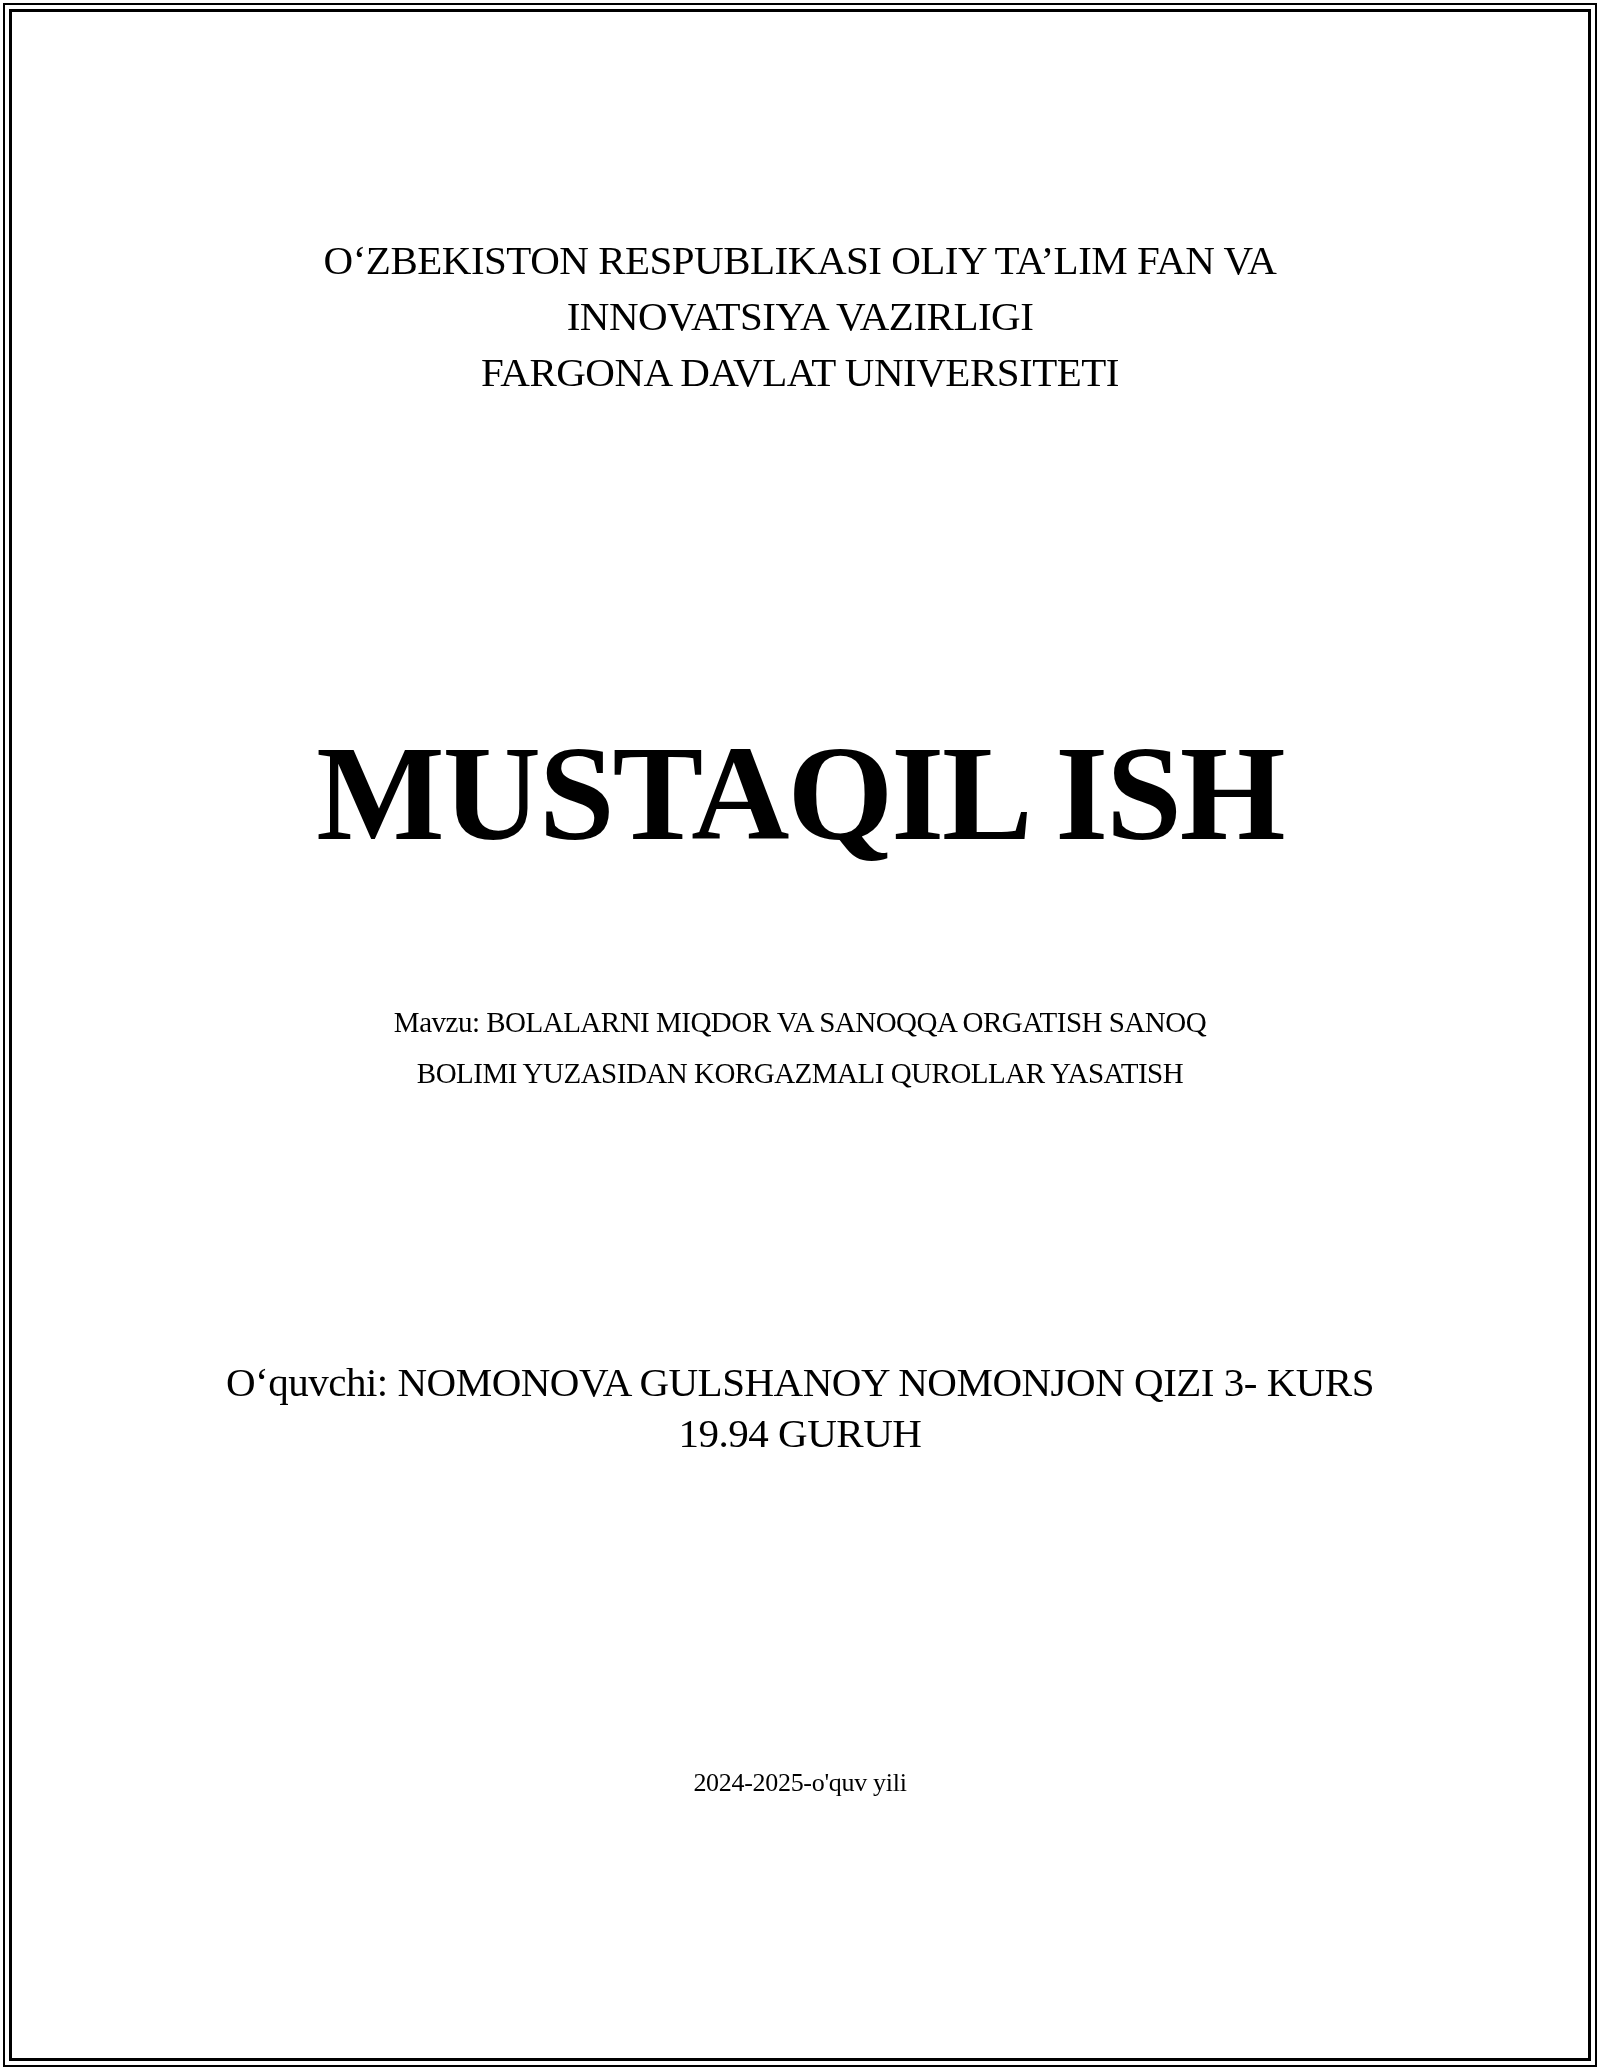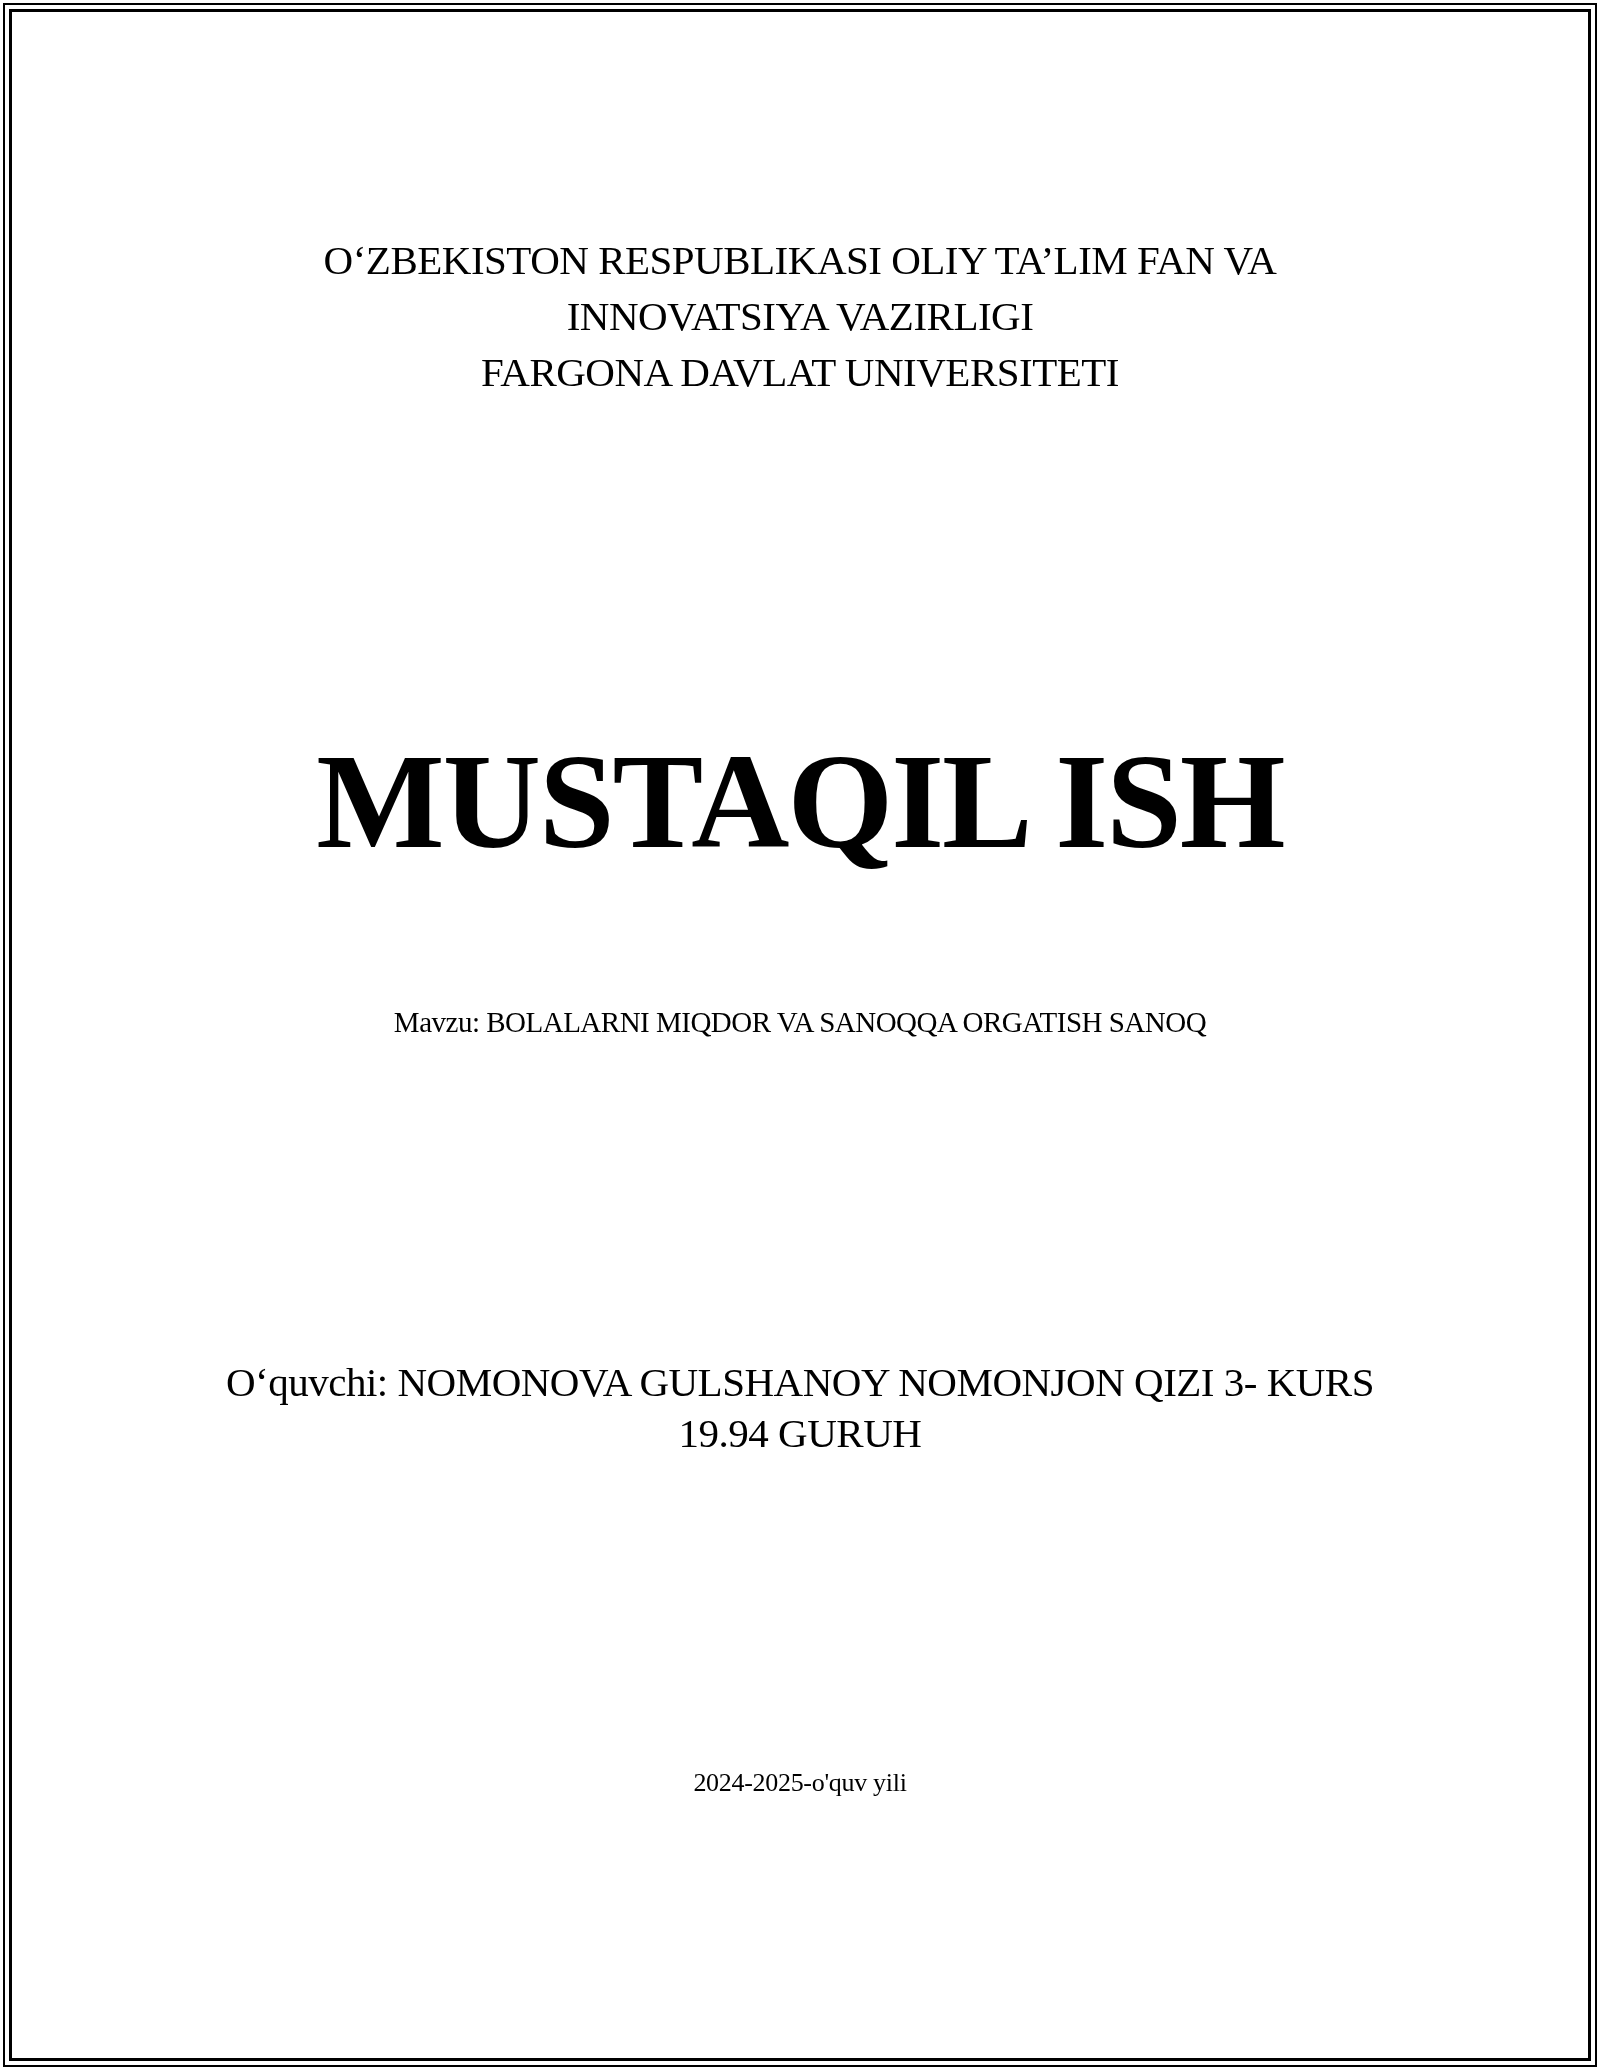--- a/index.html
+++ b/index.html
@@ -37,21 +37,21 @@
     white-space: nowrap;
   }
   .header-block {
     top: 232px;
     font-size: 41px;
     line-height: 56px;
     letter-spacing: -0.5px;
   }
   .main-title {
     top: 716px;
-    margin: 12px;
+    margin: 4px;
     font-size: 136px;
     line-height: 146px;
     font-weight: bold;
     letter-spacing: -2px;
   }
   .topic-block {
     top: 997px;
     font-size: 29px;
     line-height: 51px;
     letter-spacing: -0.5px;
@@ -81,20 +81,21 @@
   <div class="centered-block header-block">
     <div>O‘ZBEKISTON RESPUBLIKASI OLIY TA’LIM FAN VA</div>
     <div>INNOVATSIYA VAZIRLIGI</div>
     <div>FARGONA DAVLAT UNIVERSITETI</div>
   </div>
 
   <h1 class="centered-block main-title">MUSTAQIL ISH</h1>
 
   <div class="centered-block topic-block">
     <div>Mavzu: BOLALARNI MIQDOR VA SANOQQA ORGATISH SANOQ</div>
+    <div>BOLIMI YUZASIDAN KORGAZMALI QUROLLAR YASATISH</div>
   </div>
 
   <div class="centered-block student-block">
     <div>O‘quvchi: NOMONOVA GULSHANOY NOMONJON QIZI 3- KURS</div>
     <div>19.94 GURUH</div>
   </div>
 
   <div class="centered-block footer-line">2024-2025-o'quv yili</div>
 
 </div>

